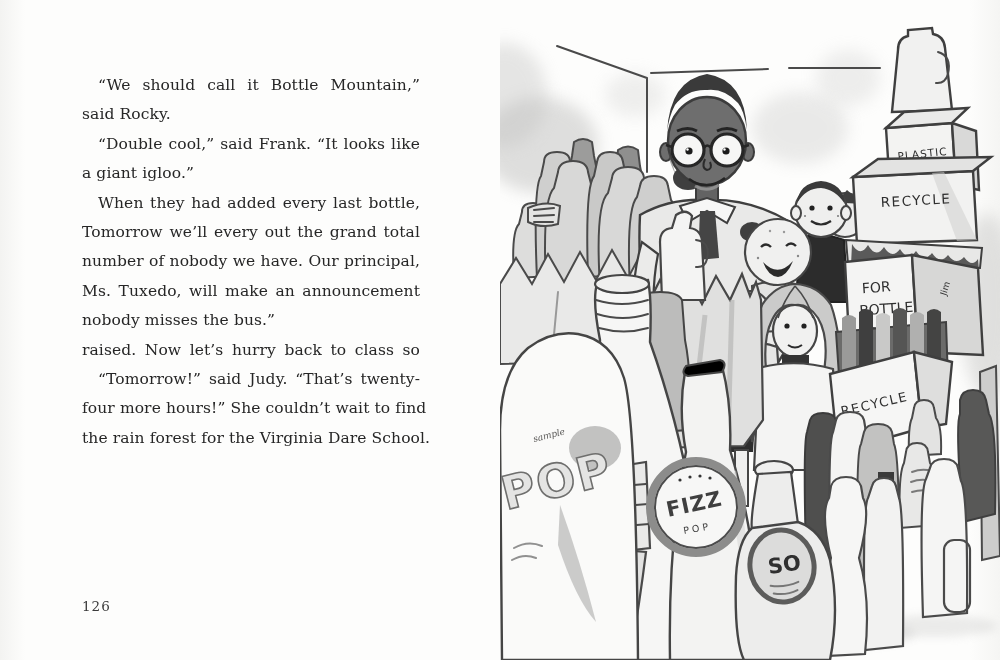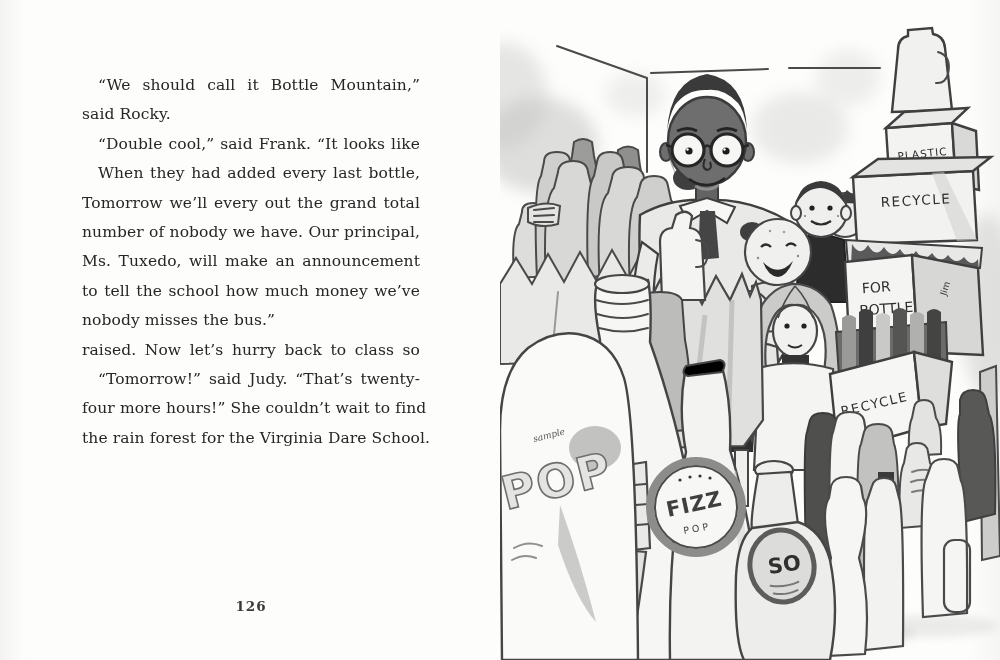--- a/index.html
+++ b/index.html
@@ -11,43 +11,43 @@
   
   .text-col{
     position:absolute;left:82px;top:71px;width:338px;
     font-size:15.5px;line-height:29.4px;color:#262626;
     letter-spacing:.1px;
   }
   .tline{white-space:nowrap;text-align:justify;text-align-last:justify;}
   .tline.last{text-align-last:left;}
   .tline.ind{text-indent:16px;}
   .folio{
-    position:absolute;left:82px;top:598px;width:338px;text-align:center;
-    font-size:13.5px;letter-spacing:1px;color:#3a3a3a;font-weight:bold;
+    position:absolute;left:82px;top:598px;width:338px;
+    font-size:13.5px;letter-spacing:1px;color:#3a3a3a;
   }
   
   .illo{position:absolute;left:500px;top:0;width:500px;height:660px;}
   .ln{stroke:#4a4a4a;stroke-width:2;fill:none;stroke-linecap:round;stroke-linejoin:round;}
   .hand{font-family:"DejaVu Sans","Liberation Sans",sans-serif;fill:#2f2f2f;}
   .script{font-family:"DejaVu Serif","Liberation Serif",serif;font-style:italic;fill:#555453;}
 </style>
 </head>
 <body>
 
 <div class="page">
 
   <div class="text-col">
     <div class="tline ind">“We should call it Bottle Mountain,”</div>
     <div class="tline last">said Rocky.</div>
     <div class="tline ind">“Double cool,” said Frank. “It looks like</div>
+    <div class="tline last">a giant igloo.”</div>
     <div class="tline ind">When they had added every last bottle,</div>
     <div class="tline">Tomorrow we’ll every out the grand total</div>
     <div class="tline">number of nobody we have. Our principal,</div>
     <div class="tline">Ms. Tuxedo, will make an announcement</div>
-    <div class="tline">to tell the school how much money we’ve</div>
     <div class="tline last">nobody misses the bus.”</div>
     <div class="tline">raised. Now let’s hurry back to class so</div>
     <div class="tline ind">“Tomorrow!” said Judy. “That’s twenty-</div>
     <div class="tline">four more hours!” She couldn’t wait to find</div>
     <div class="tline last">the rain forest for the Virginia Dare School.</div>
   </div>
 
   <div class="folio">126</div>
 
   <svg class="illo" viewBox="0 0 500 660">

